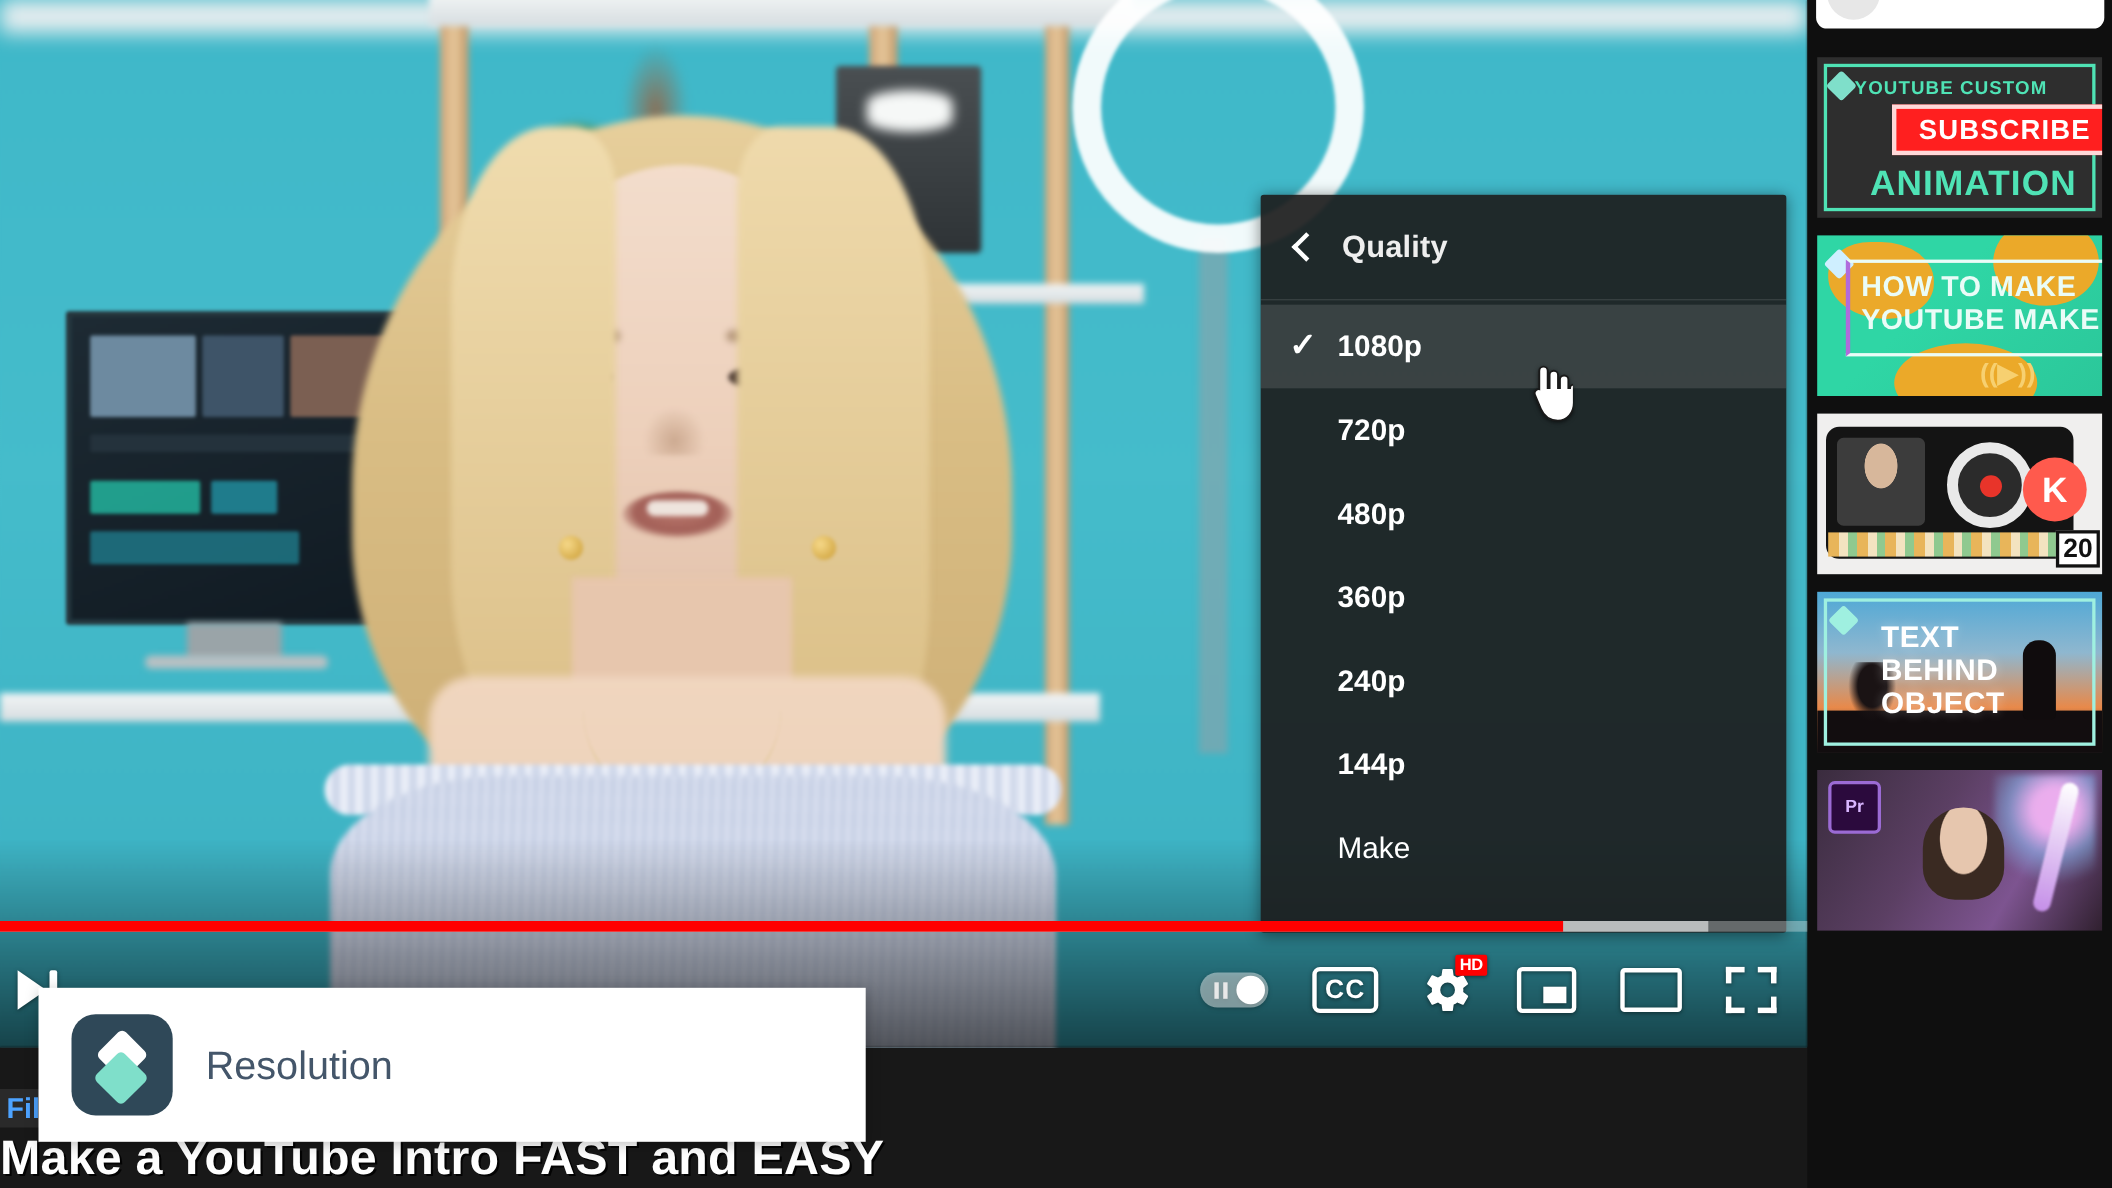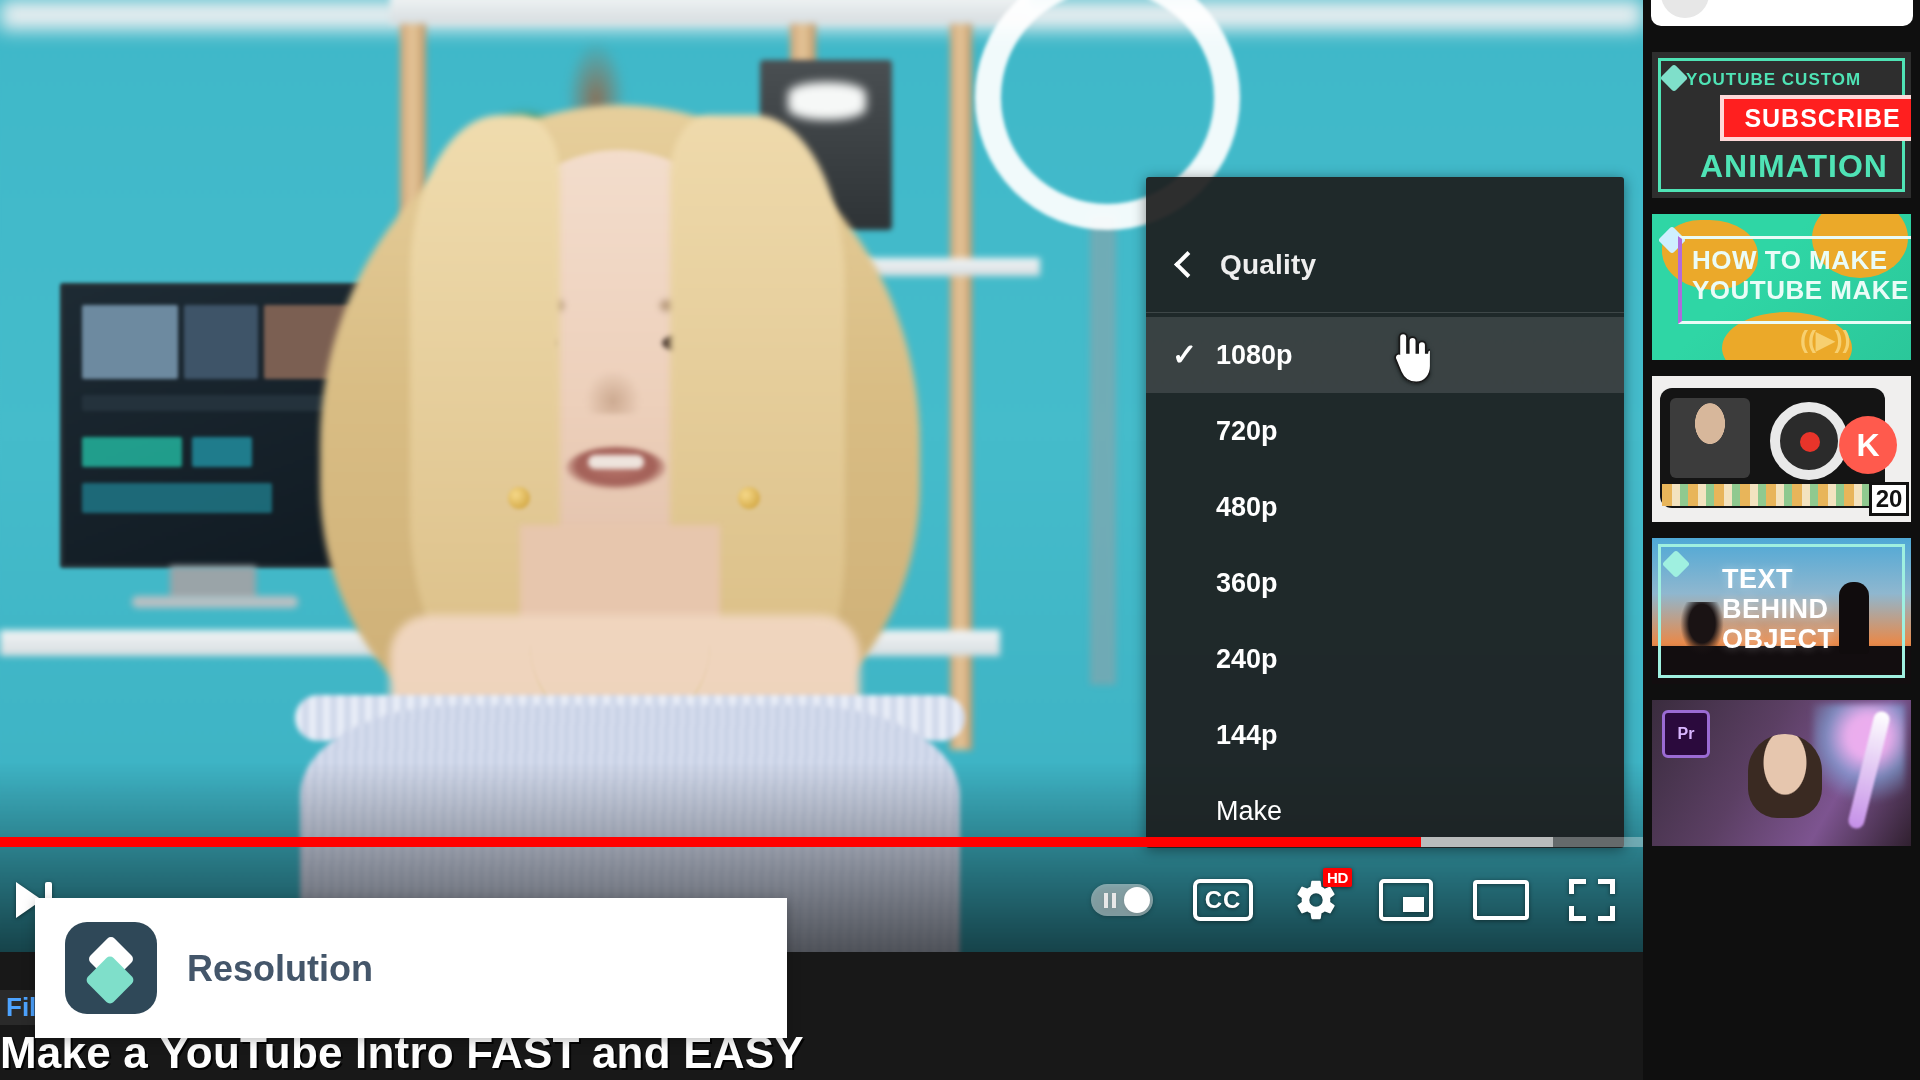--- a/index.html
+++ b/index.html
@@ -159,21 +159,20 @@
     background: rgba(28,28,28,.92);
     color:#eee; border-radius:3px;
     box-shadow: 0 2px 14px rgba(0,0,0,.45);
     overflow:hidden;
   }
   .qmenu-header{
     display:flex; align-items:center; gap:22px;
     height:96px; padding:0 26px;
     border-bottom:1px solid rgba(255,255,255,.14);
     cursor:pointer;
-    margin-top:40px;
   }
   .back-chevron{ width:26px; height:26px; position:relative; flex:none; }
   .back-chevron::before{
     content:""; position:absolute; left:6px; top:3px;
     width:15px; height:15px; border-left:4px solid #fff; border-bottom:4px solid #fff;
     transform: rotate(45deg);
   }
   .qmenu-title{ font-size:28px; font-weight:700; letter-spacing:.2px; }
 
   .qmenu-list{ padding:4px 0; }
@@ -282,21 +281,21 @@
     display:flex; align-items:center; justify-content:center; flex:none;
     position:relative;
   }
   .brand-logo .d1, .brand-logo .d2{ position:absolute; }
   .brand-logo .d1{ width:34px; height:34px; background:#ffffff;
     transform: rotate(45deg) ; top:20px; left:29px; border-radius:5px; }
   .brand-logo .d2{ width:36px; height:36px; background:#7fdfca;
     transform: rotate(45deg); top:40px; left:27px; border-radius:5px; }
   .overlay-text{ display:flex; flex-direction:column; justify-content:center; }
   .overlay-title{ font-size:50px; font-weight:700; color:#31485c; line-height:1.06; letter-spacing:.3px; }
-  .overlay-sub{ font-size:36px; font-weight:700; color:#44566a; line-height:1.2; margin-top:2px; }
+  .overlay-sub{ font-size:36px; font-weight:400; color:#44566a; line-height:1.2; margin-top:2px; }
 
   
   .sidebar{
     position:absolute; left:1643px; top:0; width:277px; height:1080px;
     background:#0f0f0f; padding:0; overflow:hidden;
   }
   .sb-topcard{
     position:absolute; left:8px; top:-38px; width:262px; height:64px;
     background:#fff; border-radius:10px;
   }
@@ -357,21 +356,21 @@
   
   .t4{ background: linear-gradient(180deg,#4ea8d6 0%, #8fb7cf 38%, #e8894a 72%, #2b1f20 100%); }
   .t4 .frame{ position:absolute; left:6px; top:6px; right:6px; bottom:6px; border:3px solid #9ff0e0; }
   .t4 .ground{ position:absolute; left:0; right:0; bottom:0; height:38px; background:#120d0f; }
   .t4 .silhouette{ position:absolute; right:42px; bottom:30px; width:30px; height:72px;
     background:#100c0d; border-radius:14px 14px 4px 4px; }
   .t4 .tree{ position:absolute; left:28px; bottom:28px; width:44px; height:54px;
     background: radial-gradient(ellipse at 50% 40%, #1a1314 0 42%, rgba(26,19,20,0) 70%); }
   .t4 .txt{ position:absolute; left:58px; top:26px; color:#fff; font-size:27px;
     font-weight:800; line-height:1.12; letter-spacing:.5px; white-space:nowrap;
-    text-shadow:0 0 10px rgba(255,255,255,.35);margin-left:12px; }
+    text-shadow:0 0 10px rgba(255,255,255,.35); }
   .t4 .logo{ position:absolute; left:14px; top:16px; width:20px; height:20px;
     background:#9ff0e0; transform:rotate(45deg); border-radius:3px; }
 
   
   .t5{ background: linear-gradient(120deg,#3a2c3e 0%, #5b3f63 40%, #7d5490 70%, #30202f 100%); }
   .t5 .prbadge{ position:absolute; left:10px; top:10px; width:48px; height:48px;
     background:#2b0a3d; border:3px solid #9b6bd4; border-radius:6px;
     color:#d9b6ff; font-size:16px; font-weight:800;
     display:flex; align-items:center; justify-content:center; }
   .t5 .head{ position:absolute; left:96px; top:34px; width:74px; height:84px;

